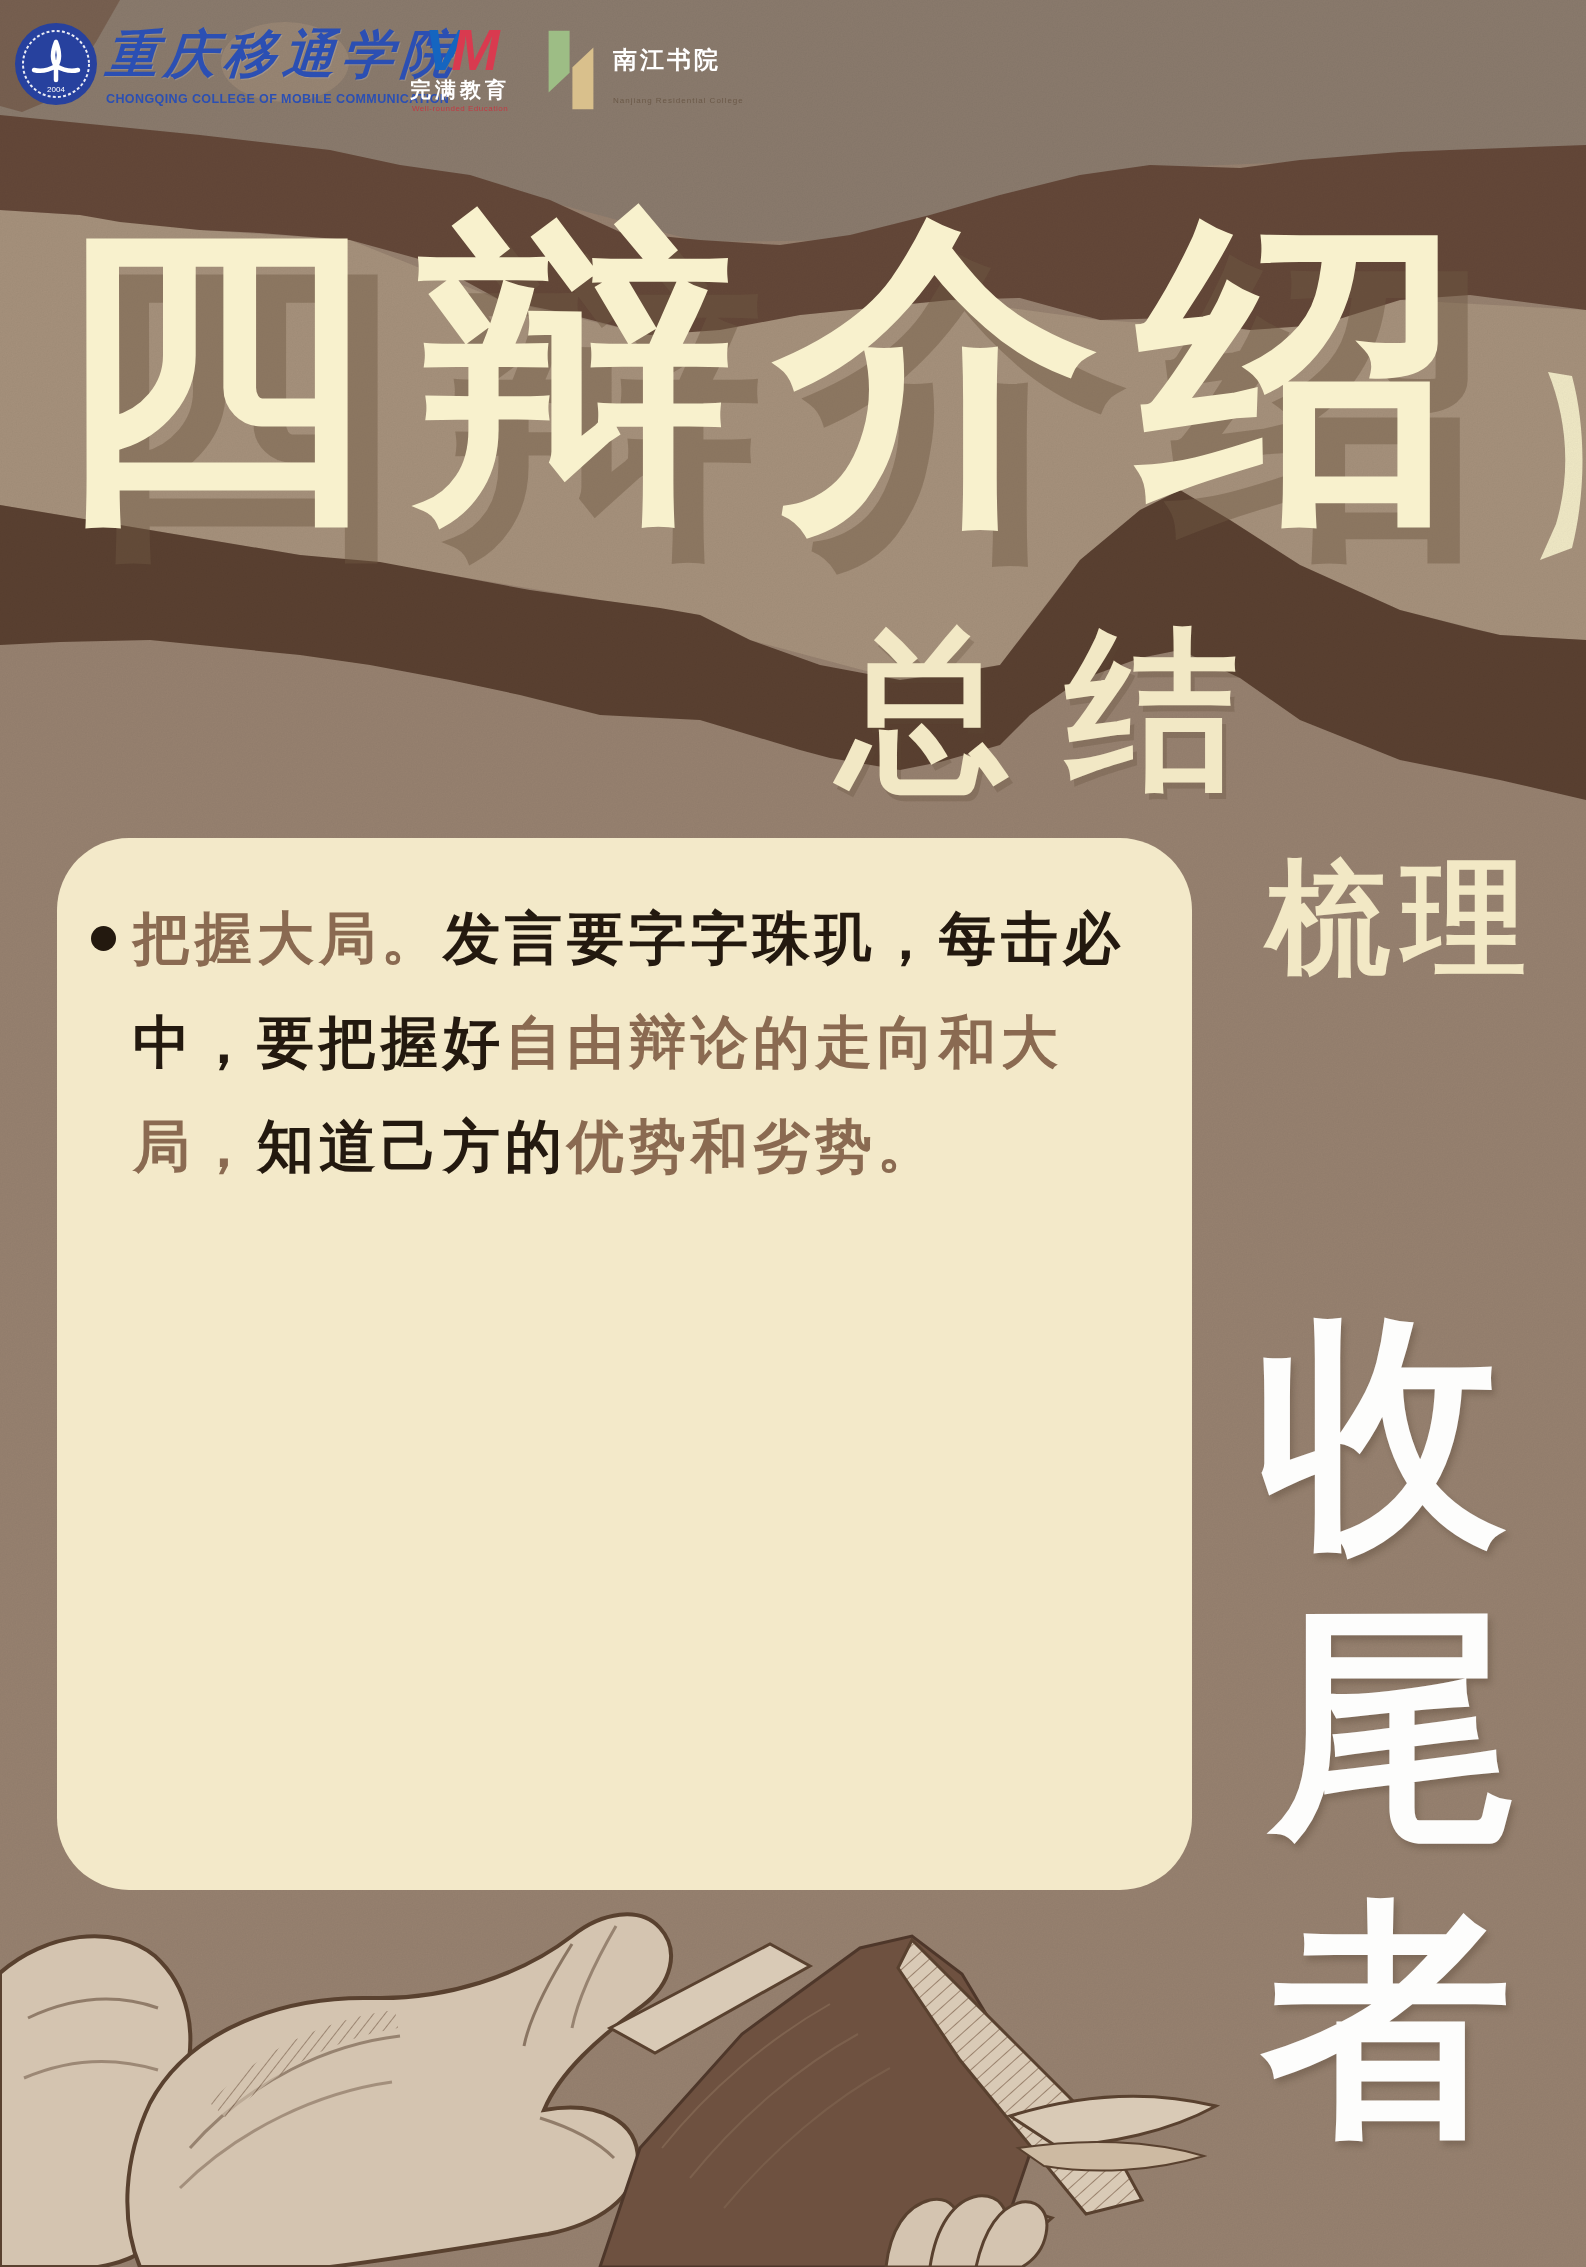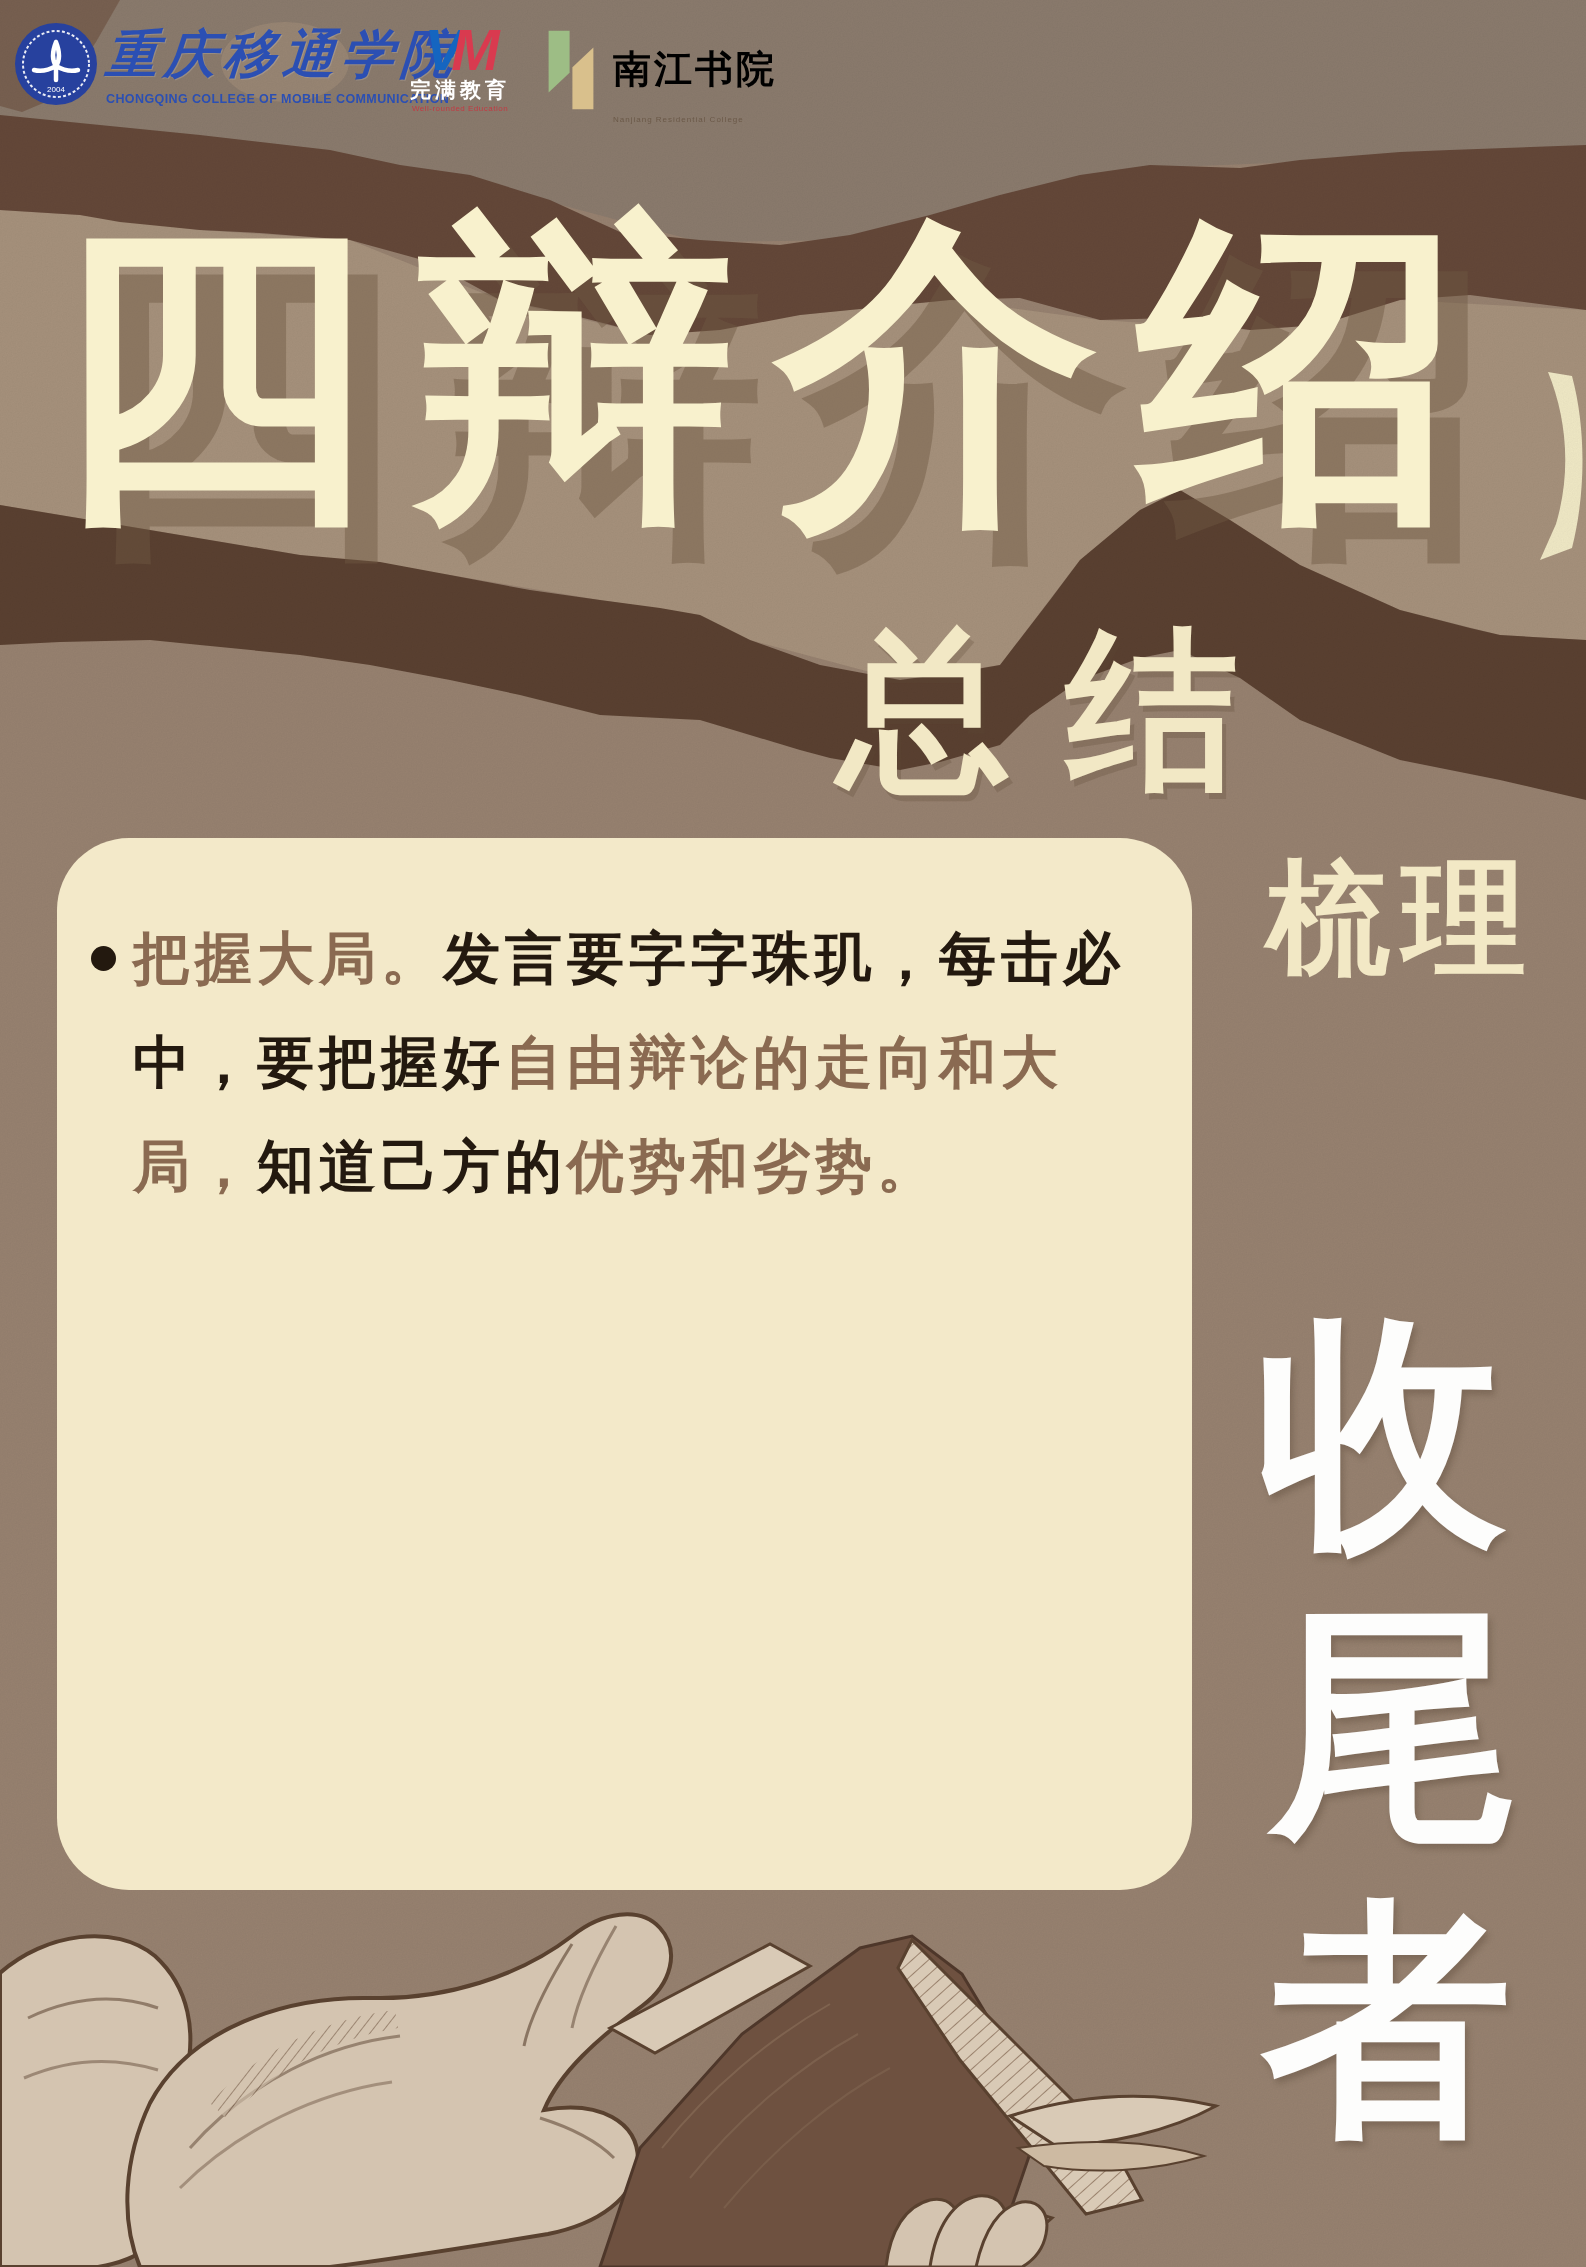--- a/index.html
+++ b/index.html
@@ -28,21 +28,21 @@
   .uni-en{font-size:12.5px;font-weight:bold;color:var(--logo-blue);letter-spacing:.4px;margin-top:2px;white-space:nowrap}
   .vm-block{left:400px;top:22px;width:120px;text-align:center}
   .vm-letters{font-style:italic;font-weight:900;font-size:58px;line-height:56px;letter-spacing:-4px}
   .vm-v{color:#1565c0}
   .vm-m{color:var(--logo-red);margin-left:-8px}
   .vm-cn{font-size:21px;font-weight:bold;color:#ffffff;letter-spacing:4px;margin-top:-2px}
   .vm-en{font-size:8px;color:#c23a43;letter-spacing:.5px}
   .njsy-block{left:543px;top:30px;width:300px}
   .njsy-n{float:left;width:56px;height:80px}
   .njsy-txt{margin-left:70px;padding-top:14px}
-  .njsy-cn{font-size:38px;font-weight:bold;color:#000000;letter-spacing:3px;white-space:nowrap}
+  .njsy-cn{font-size:24px;font-weight:bold;color:#ffffff;letter-spacing:3px;white-space:nowrap}
   .njsy-en{font-size:8px;color:#6b5948;letter-spacing:1px;margin-top:20px}
 
   
   .title{
     left:52px;top:212px;width:1530px;white-space:nowrap;z-index:3;
     font-size:322px;font-weight:900;letter-spacing:40px;line-height:1;
     color:var(--title-cream);
     text-shadow:30px 36px 0 rgba(110,88,66,.45);
   }
   .subtitle{
@@ -52,21 +52,21 @@
     text-shadow:4px 6px 0 rgba(90,70,52,.25);
   }
   .side-caption{left:1222px;top:848px;width:316px;z-index:3;text-align:right;
     font-weight:900;color:var(--sub-cream);line-height:140px;font-size:124px;letter-spacing:12px}
   .side-caption .l2{transform:translateX(-12px)}
 
   
   .panel{
     left:57px;top:838px;width:1135px;height:1052px;z-index:4;
     background:var(--panel);border-radius:72px;box-sizing:border-box;
-    padding:68px 24px 0 24px;
+    padding:48px 24px 0 24px;
   }
   .bullet{position:relative;padding:0 6px 0 52px;margin:0}
   .dot{position:absolute;left:10px;top:40px;width:25px;height:25px;border-radius:50%;background:var(--text-black)}
   .btxt{margin:0;font-size:57px;line-height:104px;letter-spacing:5px;font-weight:bold;word-break:break-all}
   .btxt .brown{color:var(--text-brown)}
   .btxt .black{color:var(--text-black)}
 
   
   .role{left:1256px;top:1286px;width:280px;z-index:3;
     font-size:250px;font-weight:900;color:var(--role-white);line-height:294px;

